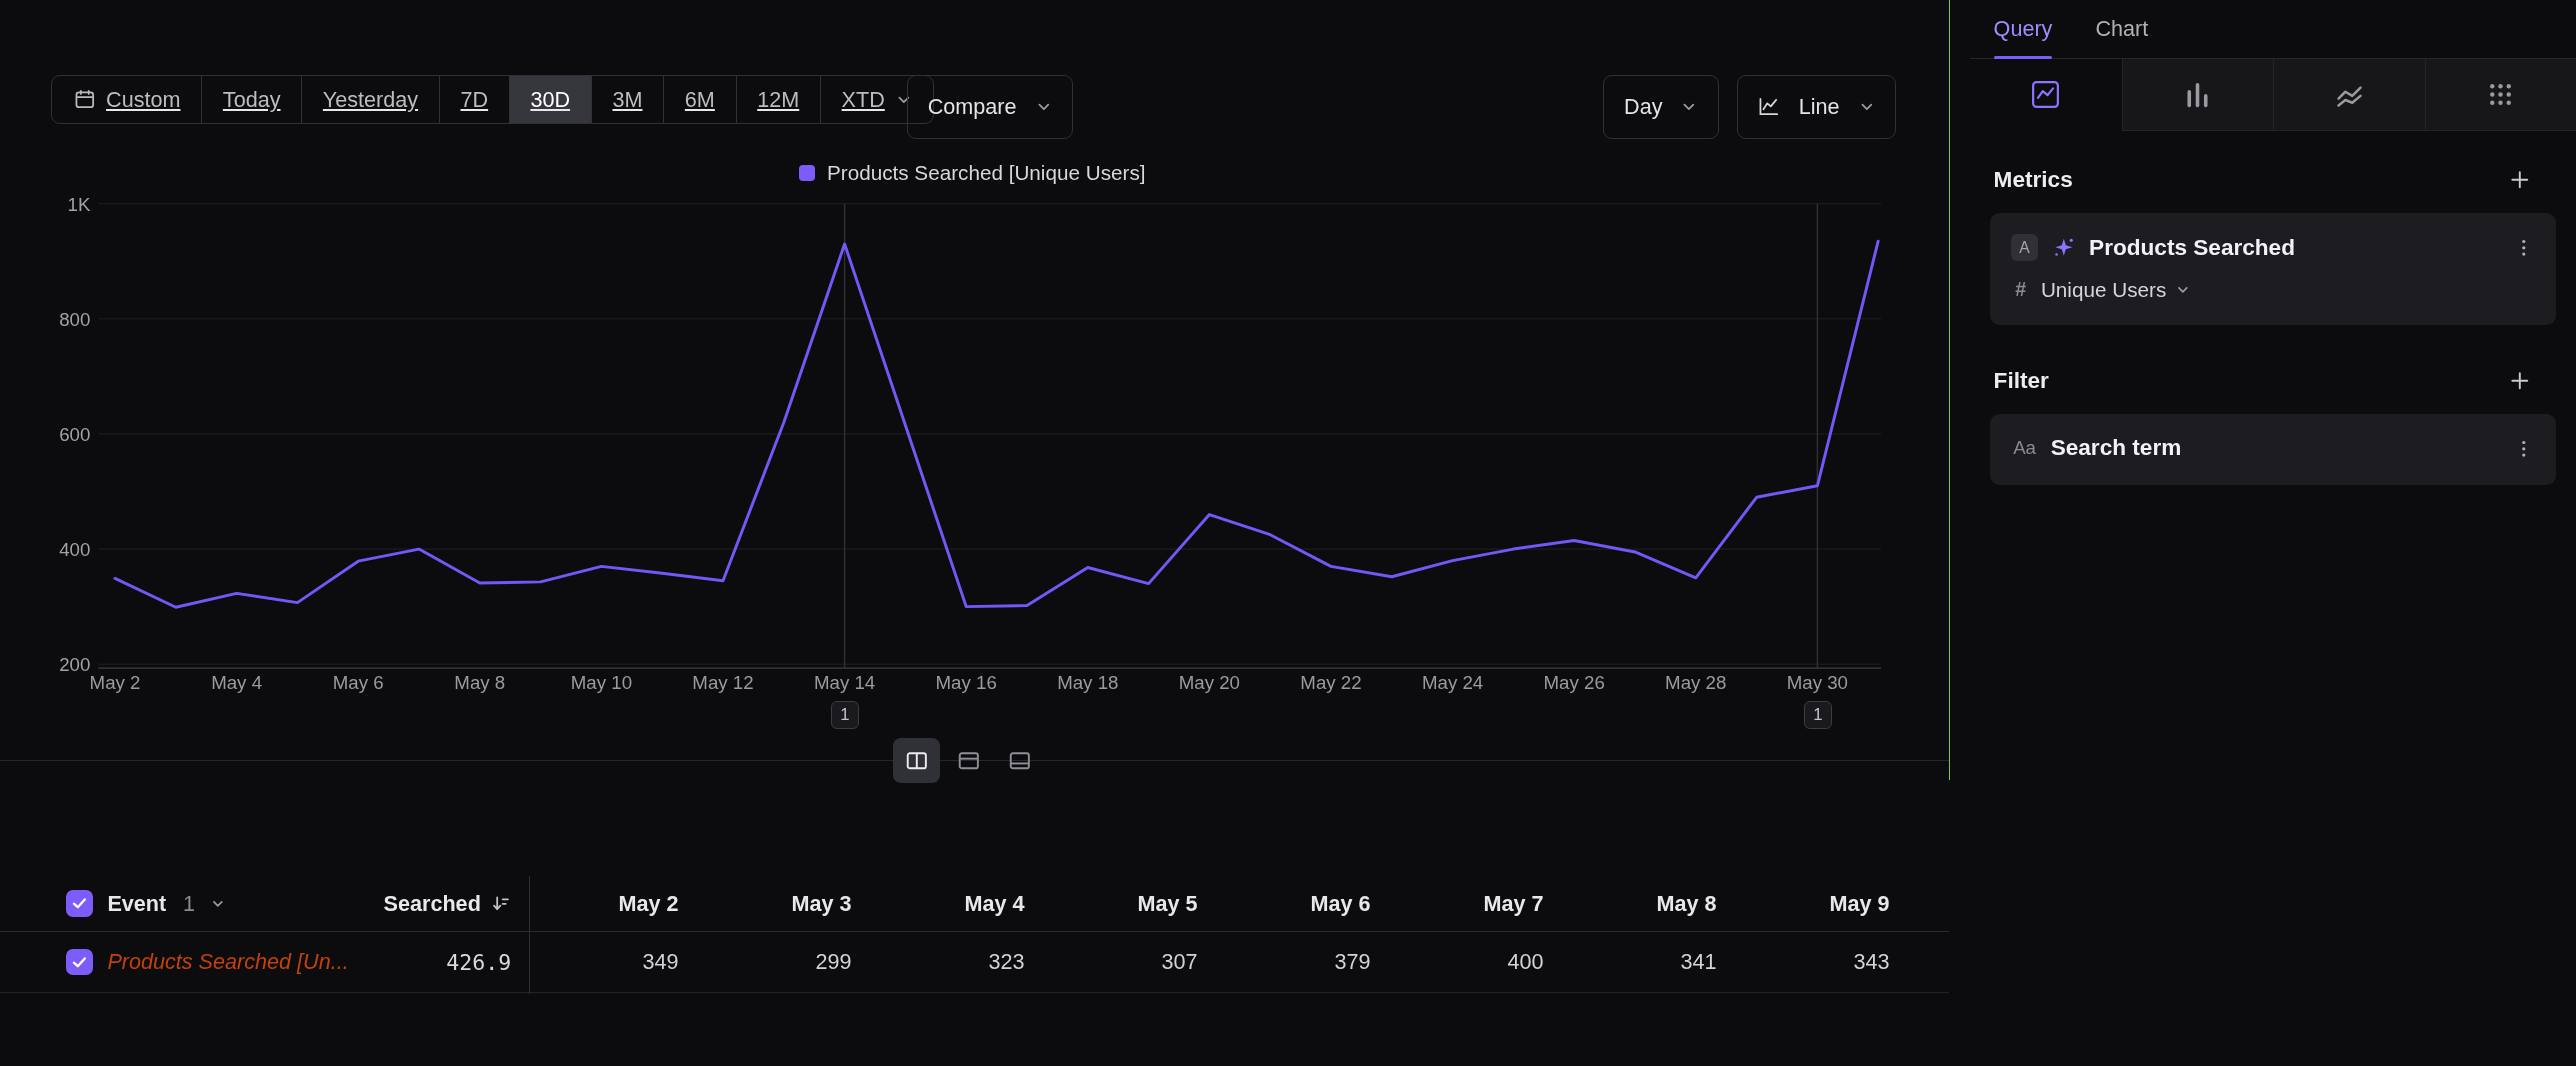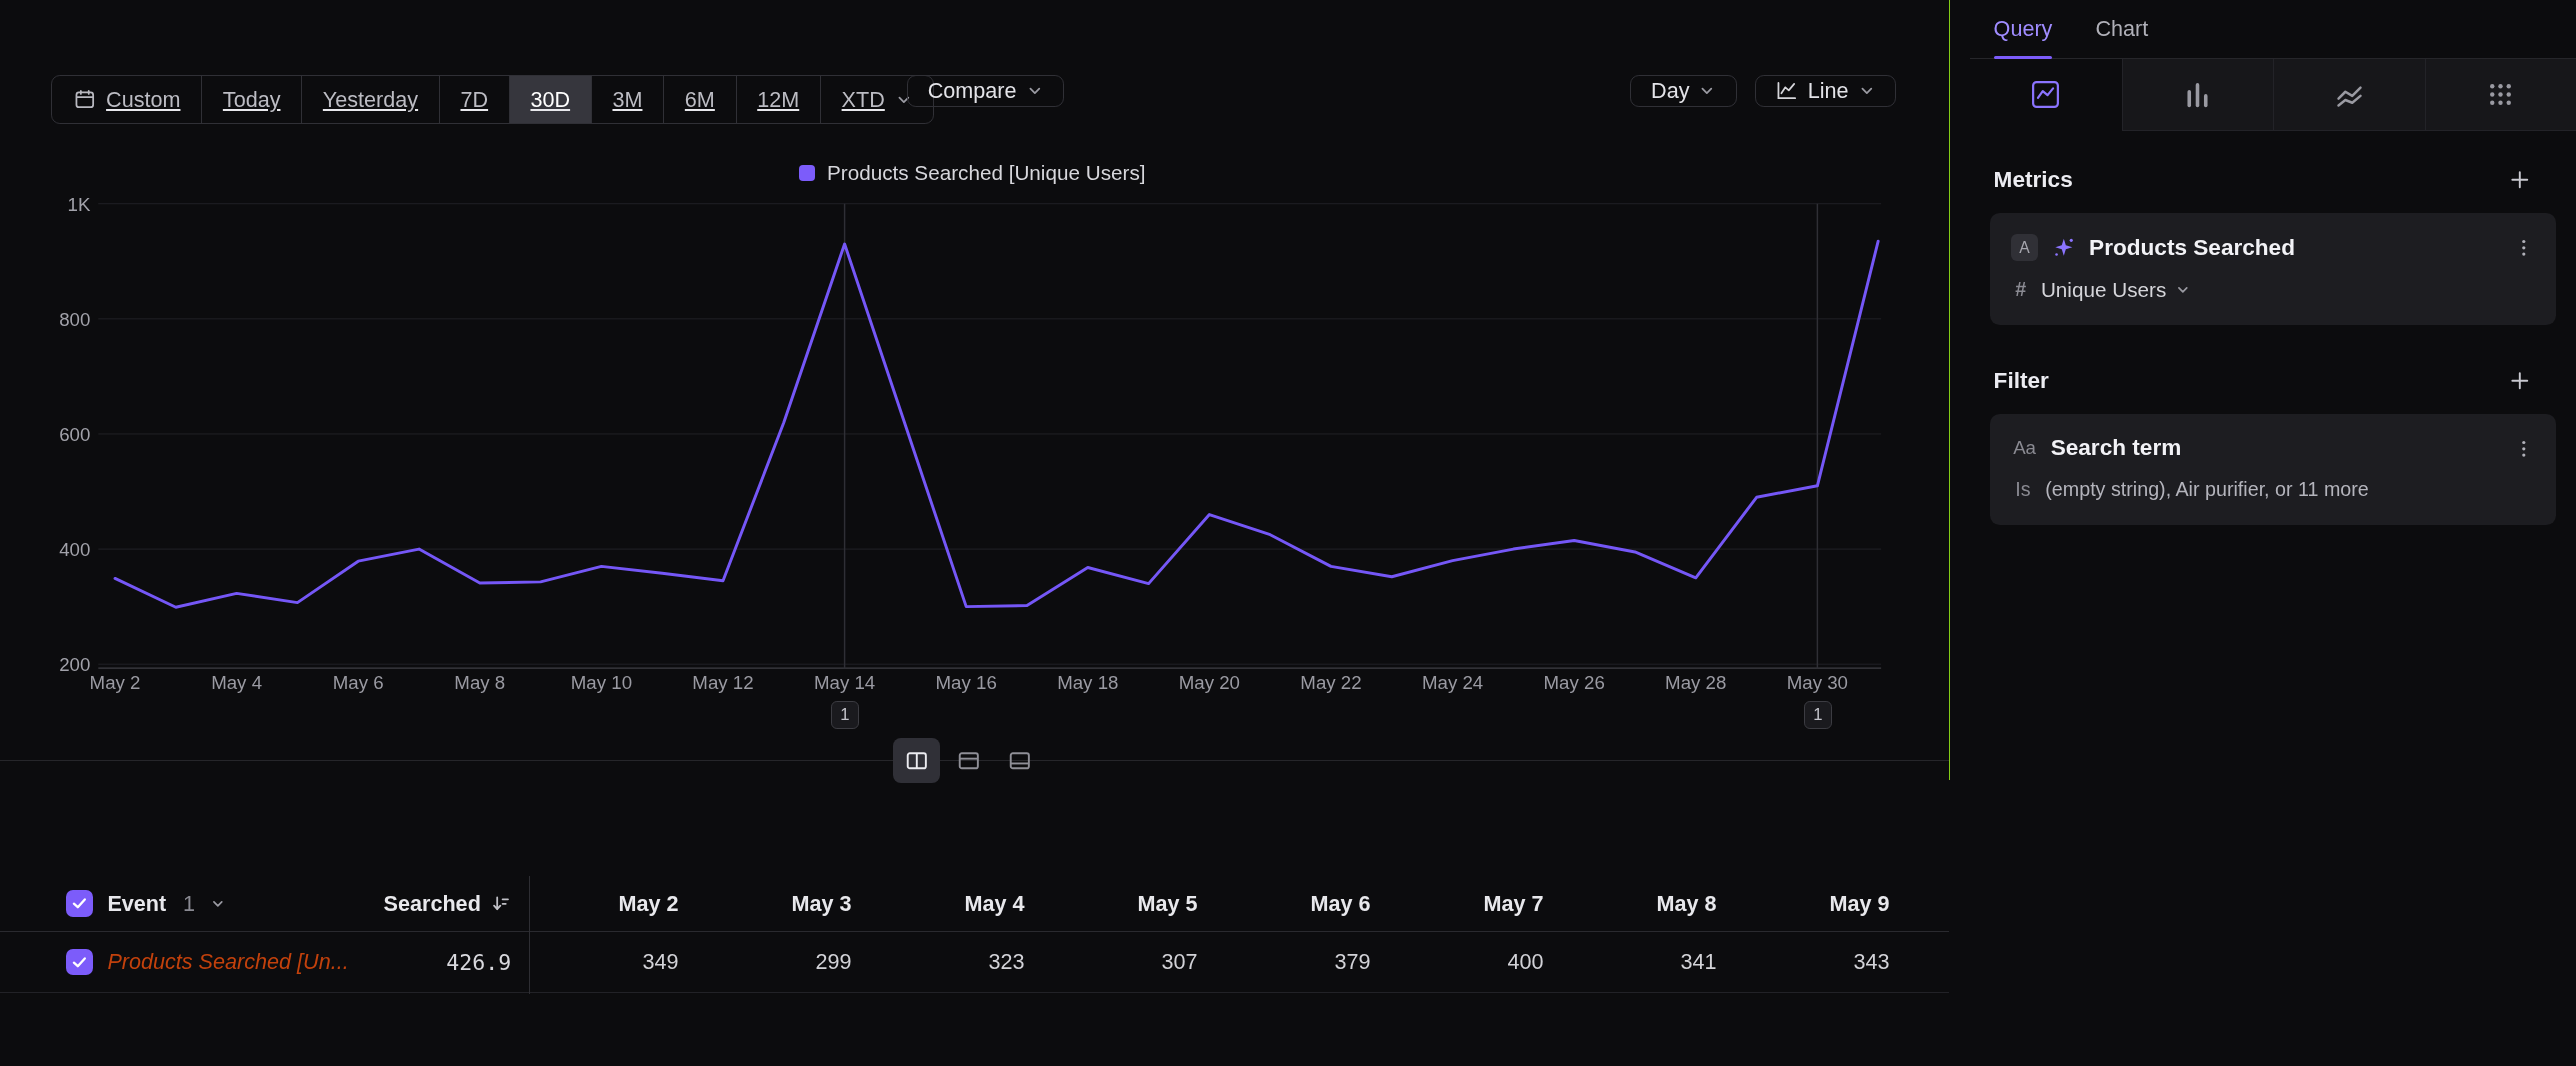--- a/index.html
+++ b/index.html
@@ -26,21 +26,21 @@
   }
   .seg {
     display: flex; align-items: center; gap: 9.8px; padding: 0 20.7px;
     font-size: 21.6px; color: #bcbcc3; border-left: 1px solid #303036;
     cursor: pointer; white-space: nowrap;
   }
   .seg:first-child { border-left: none; }
   .seg-active { background: #36363d; color: #ffffff; }
 
   .btn {
-    display: flex; align-items: center; gap: 9px; height: 32px; padding: 0 19.7px;
+    display: flex; align-items: center; gap: 18px; height: 64px; padding: 0 19.7px;
     border: 1px solid #303036; border-radius: 8.9px; font-size: 21.6px; color: #e3e3e8;
     background: transparent; cursor: pointer;
   }
   .compare-pos { position: absolute; left: 907px; top: 75px; }
   .toolbar-right { position: absolute; right: 53px; top: 75px; display: flex; gap: 17.7px; }
 
   .chev { color: #9a9aa2; display: flex; }
 
   
   .legend {
@@ -424,20 +424,16 @@
       <span class="card-title">Search term</span>
       <span class="spacer"></span>
       <span class="kebab">
         <svg width="21.6" height="21.6" viewBox="0 0 24 24" fill="#b0b0b8">
             <circle cx="12" cy="5" r="1.8"></circle>
             <circle cx="12" cy="12" r="1.8"></circle>
             <circle cx="12" cy="19" r="1.8"></circle>
           </svg>
       </span>
     </div>
-    <div class="card-row2">
-      <span class="op">Is</span>
-      <span class="fv">(empty string), Air purifier, or 11 more</span>
-    </div>
   </div>
 
 </div>
 
 
 </body></html>

